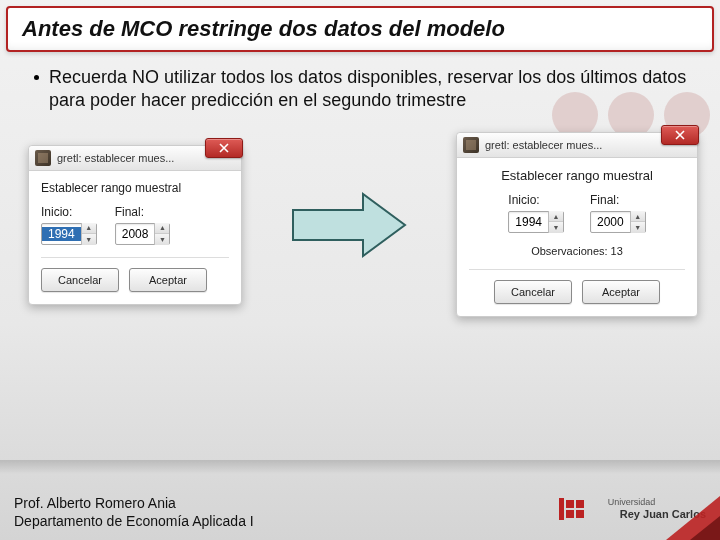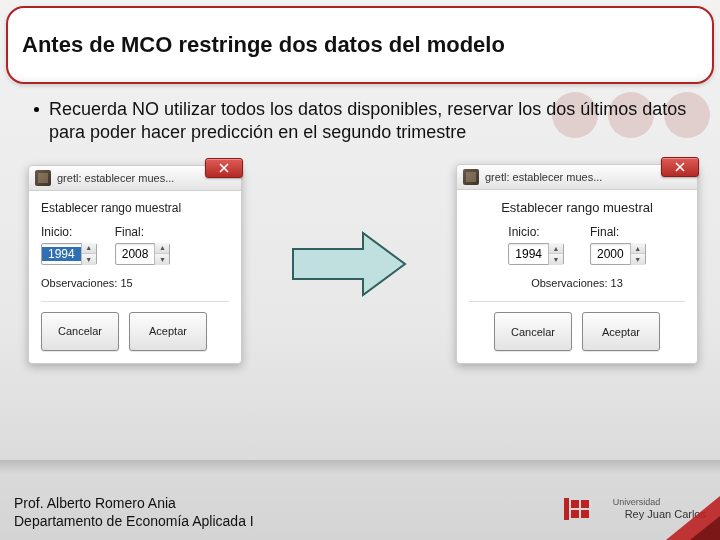--- a/index.html
+++ b/index.html
@@ -10,24 +10,25 @@
     position: relative;
     overflow: hidden;
   }
   
   .deco-dots { position: absolute; right: 10px; top: 92px; display: flex; gap: 10px; z-index: 0; }
   .deco-dots .dot { width: 46px; height: 46px; background: #e1cfce; border-radius: 50%; }
   
   .banner {
     margin: 6px 6px 0 6px;
     border: 2px solid #b22222;
-    border-radius: 18px;
-    padding: 24px 14px;
+    border-radius: 4px;
+    padding: 8px 14px;
     background: #fff;
     box-shadow: 0 2px 4px rgba(0,0,0,0.15), inset 0 -6px 10px -6px rgba(0,0,0,0.1);
+    font-style: italic;
   }
   .banner h1 { font-size: 22px; font-weight: bold; color: #111; }
   
   .content { padding: 14px 18px 0 18px; position: relative; z-index: 1; }
   .bullet-row { display: flex; align-items: flex-start; gap: 10px; margin: 0 6px 20px 16px; }
   .bullet-dot { width: 5px; height: 5px; background: #000; border-radius: 50%; margin-top: 9px; flex-shrink: 0; }
   .bullet-text { font-size: 18px; line-height: 1.28; color: #111; }
   
   .dialog-row { display: flex; align-items: center; justify-content: space-between; padding: 0 4px 0 10px; }
   .dialog {
@@ -78,21 +79,21 @@
   .year-val.sel { background: #2f6fb3; color: #fff; }
   .spin { display:flex; flex-direction:column; border-left:1px solid #bbb; }
   .spin div { width: 14px; height: 11px; display:flex; align-items:center; justify-content:center; background:linear-gradient(#f5f5f5,#e0e0e0); font-size:7px; color:#555; }
   .spin div:first-child { border-bottom:1px solid #ccc; }
   .obs { font-size: 11px; color: #222; margin: 8px 0 12px 0; }
   .dlg-b .obs { text-align:center; }
   hr.sep { border:none; border-top:1px solid #ddd; margin: 0 0 10px 0; }
   .btn-row { display:flex; gap:10px; justify-content:flex-start; }
   .dlg-b .btn-row { justify-content:center; }
   .win-btn {
-    min-width: 78px; height: 39px;
+    min-width: 78px; height: 24px;
     border: 1px solid #8a8a8a; border-radius: 3px;
     background: linear-gradient(to bottom,#fdfdfd,#e3e3e3);
     font-size: 11px; color:#222;
     display:flex; align-items:center; justify-content:center;
     box-shadow: 0 1px 1px rgba(0,0,0,0.1);
   }
   
   .arrow-wrap { flex: 0 0 auto; display:flex; align-items:center; justify-content:center; padding: 0 4px; }
   .arrow-svg { width: 120px; height: 74px; }
   
@@ -105,21 +106,21 @@
   .footer-left { font-size: 14px; line-height: 1.3; color:#111; }
   .logo { display:flex; align-items:flex-start; gap:24px; }
   .logo-mark {
     width: 28px; height: 28px; position:relative;
   }
   .logo-mark .bar { position:absolute; left:3px; top:0; width:5px; height:22px; background:#b22; }
   .logo-mark .sq { position:absolute; width:8px; height:8px; background:#b22; }
   .logo-mark .s1{ right:10px; top:2px;} .logo-mark .s2{ right:0; top:2px;}
   .logo-mark .s3{ right:10px; top:12px;} .logo-mark .s4{ right:0; top:12px;}
   .logo-text { font-size:11px; color:#555; line-height:1.1; }
-  .logo-text .l1{ font-size:9px; } .logo-text .l2{ font-weight:normal; color:#333;padding-left:12px; }
+  .logo-text .l1{ font-size:9px; } .logo-text .l2{ font-weight:bold; color:#333;padding-left:12px; }
   
   .corner { position:absolute; right:0; bottom:0; width:0; height:0; border-left: 54px solid transparent; border-bottom: 44px solid #b22; opacity:.9; }
   .corner2{ position:absolute; right:0; bottom:0; width:0; height:0; border-left: 30px solid transparent; border-bottom: 24px solid #7a1818; }
   
   .shadow-strip { position:absolute; left:0; right:0; bottom:66px; height:14px; background:linear-gradient(to bottom, rgba(0,0,0,0.15), rgba(0,0,0,0)); }
 </style>
 </head>
 <body>
 
 <div class="deco-dots">
@@ -167,21 +168,20 @@
             <label>Final:</label>
             <div class="year-box">
               <span class="year-val">2008</span>
               <div class="spin">
                   <div>▲</div>
                   <div>▼</div>
                 </div>
             </div>
           </div>
         </div>
-        <div class="obs">Observaciones: 15</div>
         <hr class="sep">
         <div class="btn-row">
           <div class="win-btn">Cancelar</div>
           <div class="win-btn">Aceptar</div>
         </div>
       </div>
     </div>
 
     <div class="arrow-wrap">
       <svg class="arrow-svg" viewBox="0 0 120 74">

